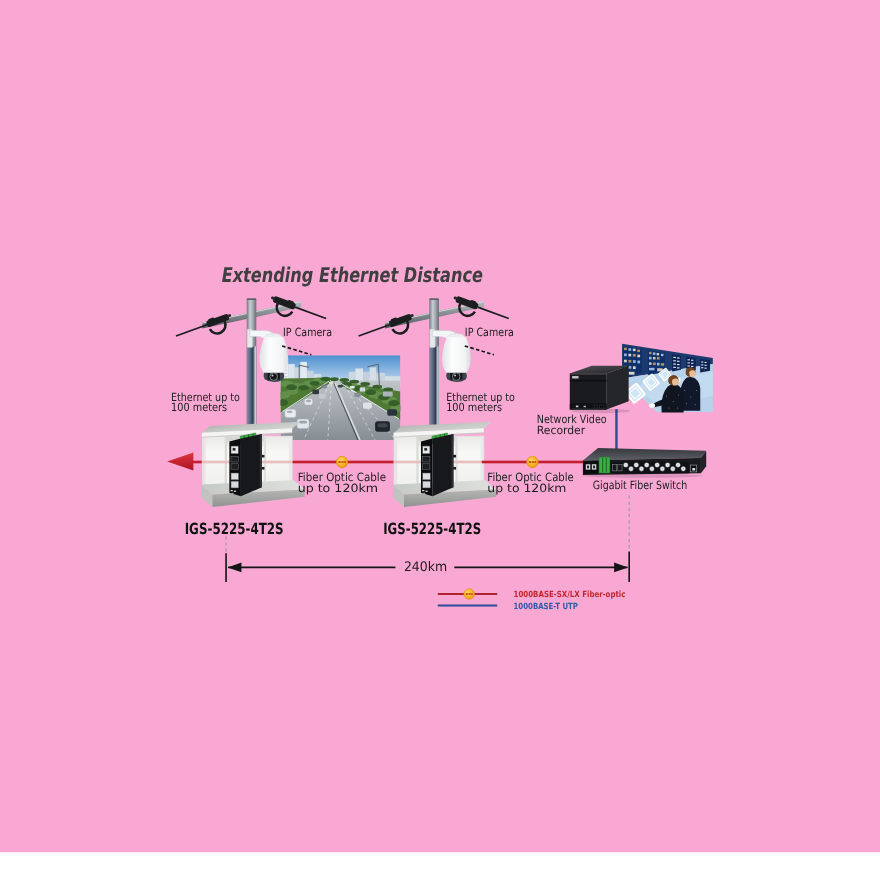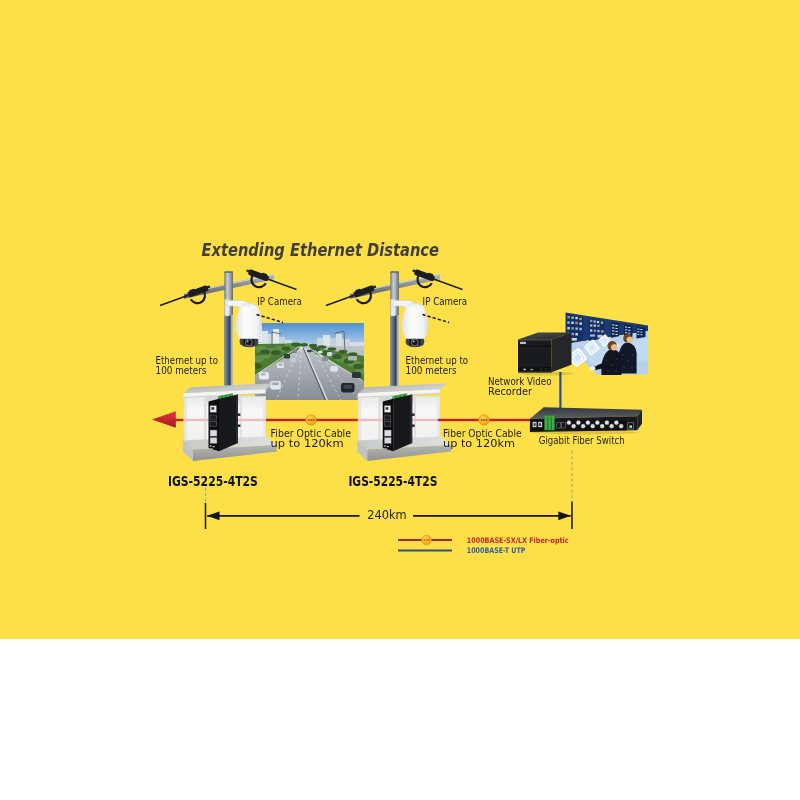--- a/index.html
+++ b/index.html
@@ -1,16 +1,16 @@
 <!DOCTYPE html>
 <html><head>
 <meta charset="utf-8">
 <style>
   html,body{margin:0;padding:0;background:#ffffff;}
-  .stage{position:relative;width:800px;height:639px;background:#fde047;overflow:hidden;}
+  .stage{position:relative;width:800px;height:775px;background:#f9a8d4;overflow:hidden;}
   svg{display:block;}
   text{font-family:"DejaVu Sans","Liberation Sans",sans-serif;}
   .lbl{fill:#1c1c1c;}
   .title{font-weight:bold;font-style:italic;fill:#3f3f3f;}
   .model{font-weight:bold;fill:#111111;}
   .legend-red{font-weight:bold;fill:#c3272e;}
   .legend-blue{font-weight:bold;fill:#2d5ca6;}
 </style>
 </head>
 <body>

